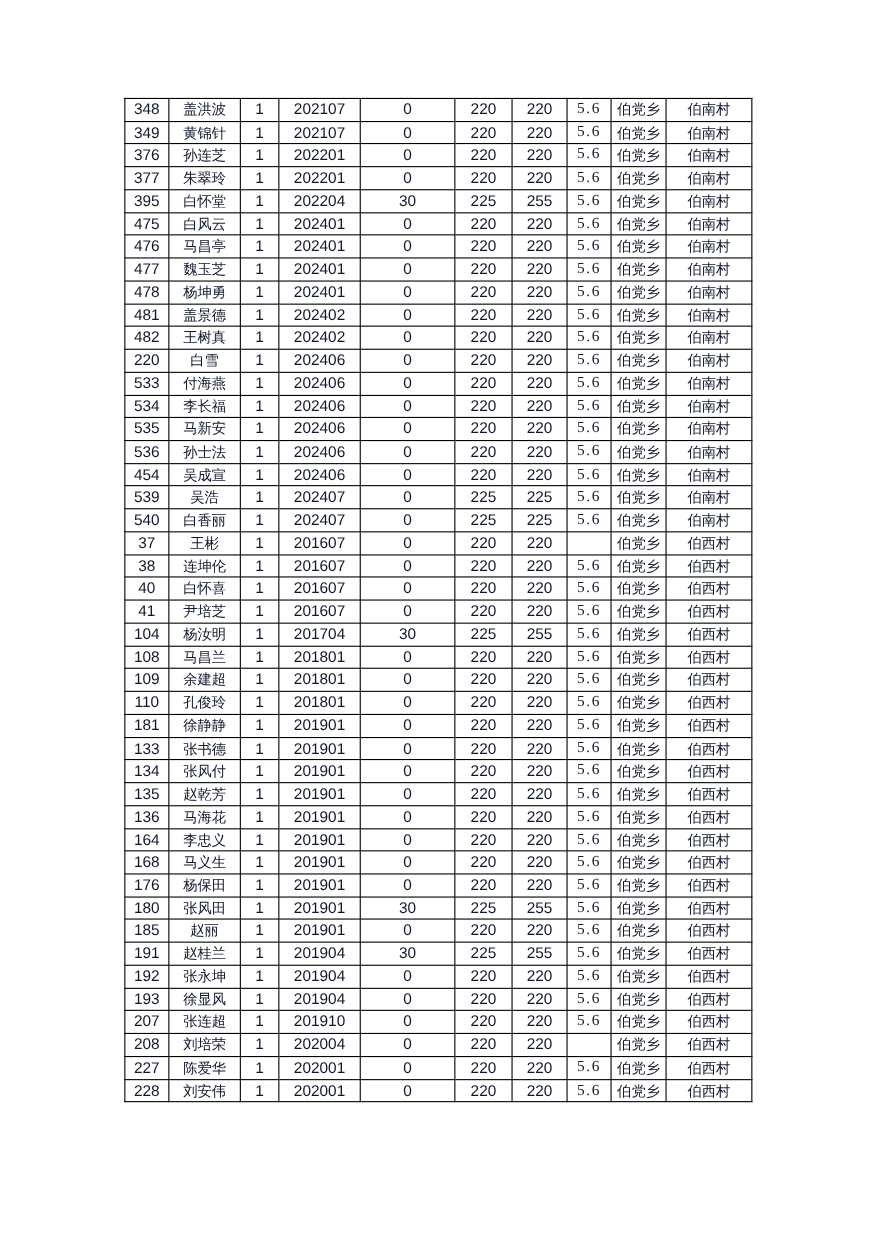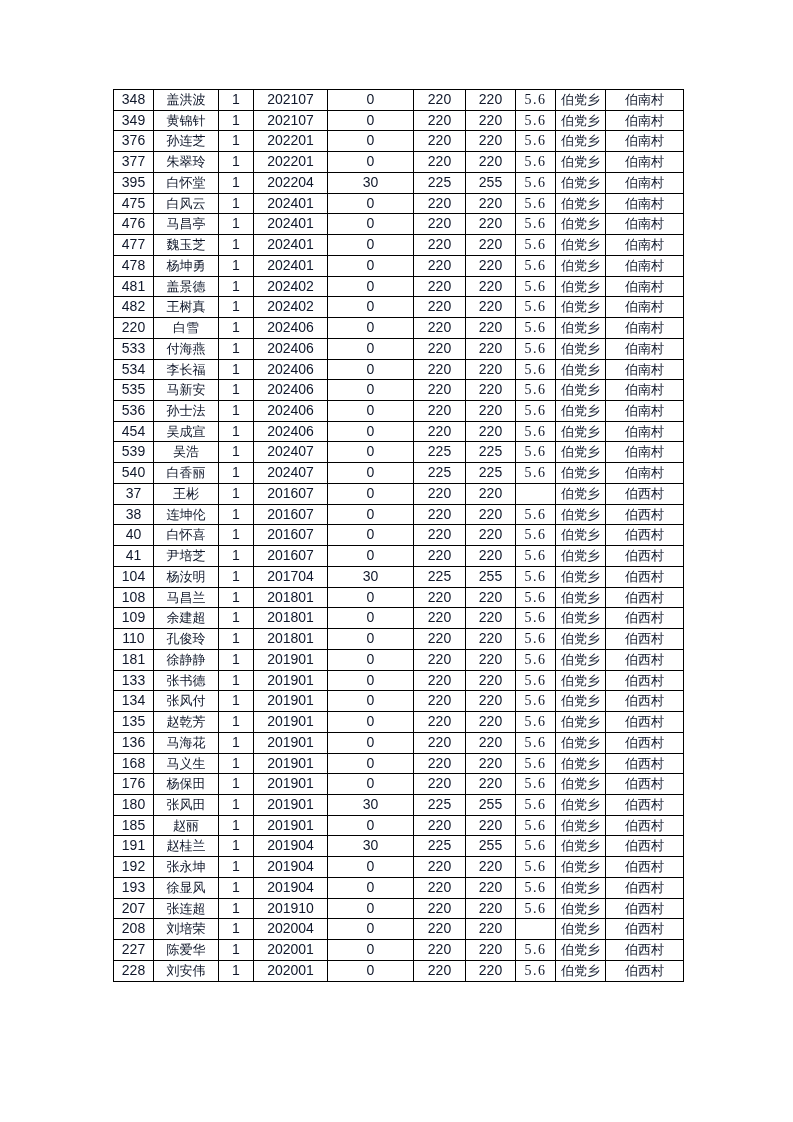--- a/index.html
+++ b/index.html
@@ -437,20 +437,32 @@
           <td>1</td>
           <td>201901</td>
           <td>0</td>
           <td>220</td>
           <td>220</td>
           <td class="rate">5.6</td>
           <td class="zh">伯党乡</td>
           <td class="zh">伯西村</td>
         </tr>
         <tr>
+          <td>164</td>
+          <td class="zh">李忠义</td>
+          <td>1</td>
+          <td>201901</td>
+          <td>0</td>
+          <td>220</td>
+          <td>220</td>
+          <td class="rate">5.6</td>
+          <td class="zh">伯党乡</td>
+          <td class="zh">伯西村</td>
+        </tr>
+        <tr>
           <td>168</td>
           <td class="zh">马义生</td>
           <td>1</td>
           <td>201901</td>
           <td>0</td>
           <td>220</td>
           <td>220</td>
           <td class="rate">5.6</td>
           <td class="zh">伯党乡</td>
           <td class="zh">伯西村</td>

